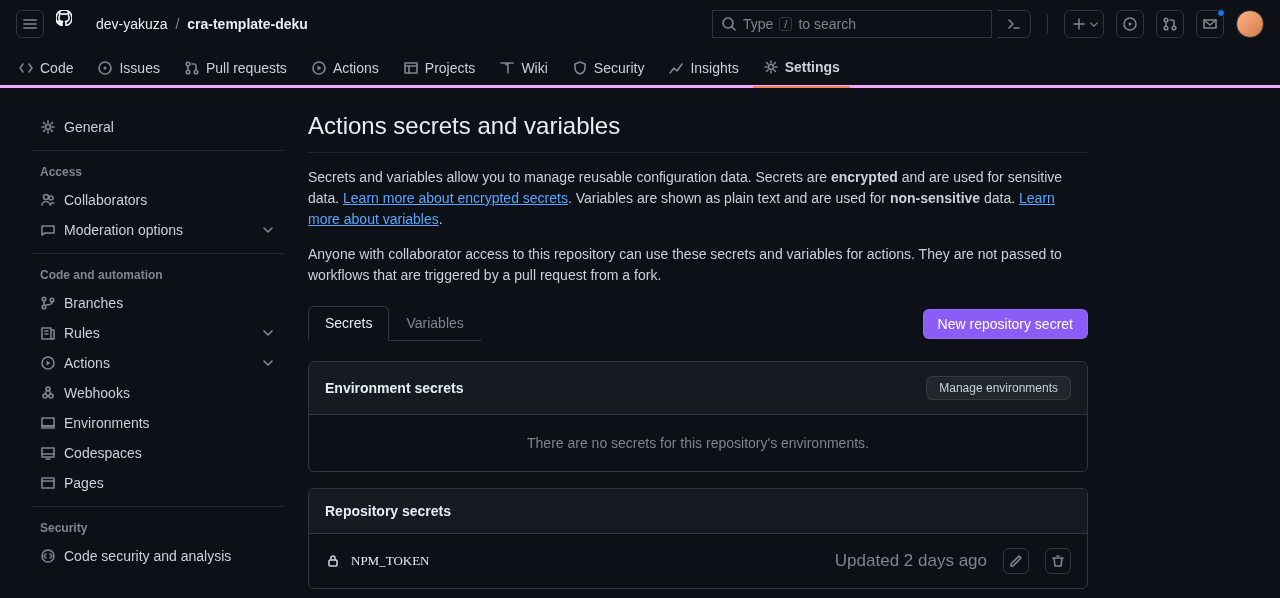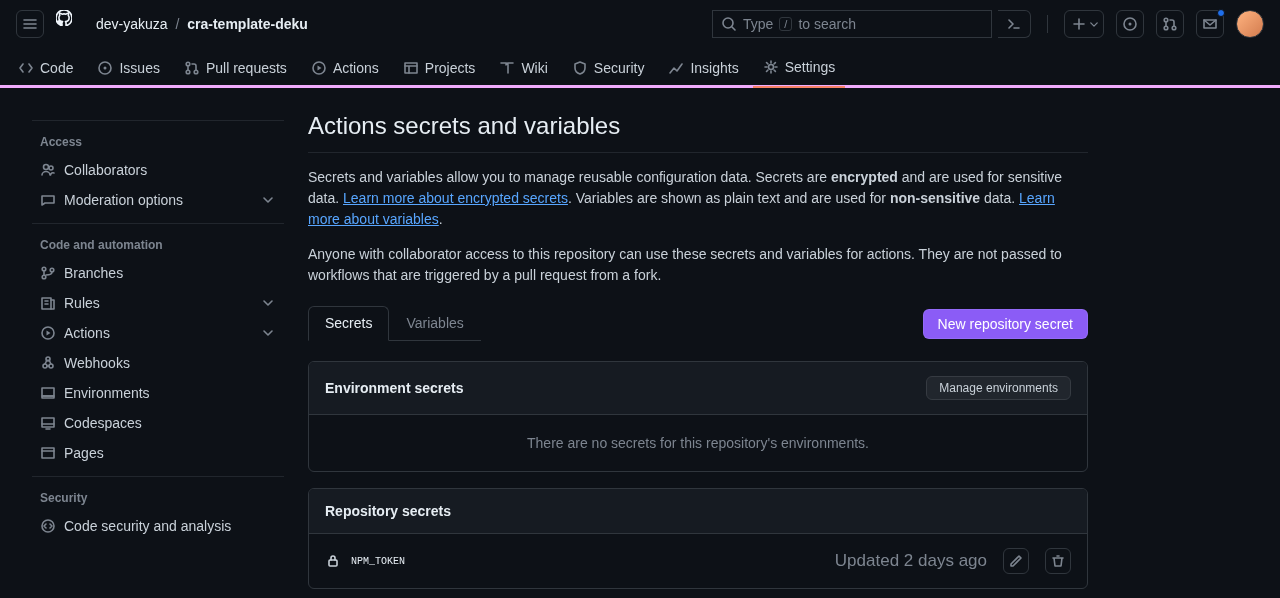--- a/index.html
+++ b/index.html
@@ -19,21 +19,21 @@
 .cmd{height:28px;border:1px solid #30363d;border-left:none;border-radius:0 6px 6px 0;margin-left:-6px;padding:0 8px;display:flex;align-items:center;color:#7d8590}
 .hdr-div{height:18px;width:1px;background:#30363d;margin:0 4px}
 .ibtn{width:28px;height:28px;border:1px solid #30363d;border-radius:6px;display:flex;align-items:center;justify-content:center;color:#7d8590;cursor:pointer;position:relative}
 .ibtn.add{width:40px;gap:3px}
 .ibtn .dot{position:absolute;top:-2px;right:-2px;width:8px;height:8px;border-radius:50%;background:#1f6feb;border:1px solid #0d1117}
 .avatar{width:28px;height:28px;border-radius:50%;background:linear-gradient(135deg,#ffb380,#d27b4e);border:1px solid #30363d}
 
 
 .rnav{display:flex;height:40px;padding:0 8px;border-bottom:3px solid #f0abfc;gap:4px}
 .rnav-item{display:flex;align-items:center;gap:6px;padding:0 10px;height:40px;color:#c9d1d9;cursor:pointer;font-size:14px}
-.rnav-item.sel{border-bottom:2px solid #f78166;font-weight:400}
+.rnav-item.sel{border-bottom:2px solid #f78166;font-weight:700}
 .rnav-item svg{color:#7d8590}
 .rnav-item.sel svg{color:#7d8590}
 
 
 .wrap{display:flex;padding:24px 32px 0 32px;gap:24px}
 .side{width:252px;flex-shrink:0}
 .main{flex:1;max-width:780px}
 .sitem{display:flex;align-items:center;gap:8px;height:30px;padding:0 8px;border-radius:6px;color:#c9d1d9;cursor:pointer;font-size:14px}
 .sitem svg{color:#7d8590;flex-shrink:0}
 .sitem .chev{margin-left:auto}
@@ -52,21 +52,21 @@
 .tab{padding:8px 16px;color:#7d8590;cursor:pointer;font-size:14px;border:1px solid transparent;border-radius:6px 6px 0 0}
 .tab.sel{color:#e6edf3;border:1px solid #30363d;border-bottom:1px solid #0d1117;margin-bottom:-1px;background:#0d1117}
 .btn-pri{margin-left:auto;background:#8b5cf6;color:#fff;border:1px solid rgba(240,246,252,.1);border-radius:6px;padding:6px 14px;font-size:14px;font-weight:500;cursor:pointer}
 
 .panel{border:1px solid #30363d;border-radius:6px;margin-bottom:16px;overflow:hidden}
 .phdr{display:flex;align-items:center;padding:14px 16px;background:#161b22;border-bottom:1px solid #30363d}
 .phdr .ttl{font-weight:600;color:#e6edf3}
 .btn-sec{background:#21262d;color:#c9d1d9;border:1px solid #363b42;border-radius:6px;padding:4px 12px;font-size:12px;cursor:pointer;margin-left:auto}
 .pempty{padding:20px;text-align:center;color:#7d8590}
 .prow{display:flex;align-items:center;padding:14px 16px;gap:10px}
-.prow .name{font-family:Liberation Mono, monospace;font-size:10px;color:#e6edf3}
+.prow .name{font-family:Liberation Serif, serif;font-size:13px;color:#e6edf3}
 .prow .meta{margin-left:auto;color:#7d8590;font-size:17px}
 .sq{width:26px;height:26px;border:1px solid #30363d;border-radius:6px;display:flex;align-items:center;justify-content:center;color:#7d8590;cursor:pointer;margin-left:6px}
 
 svg{width:16px;height:16px;fill:none;stroke:currentColor;stroke-width:1.6;stroke-linecap:round;stroke-linejoin:round}
 </style>
 </head>
 <body>
 
 <div class="hdr">
   <div class="menu-btn">
@@ -192,20 +192,27 @@
         <circle cx="8" cy="8" r="2.5"></circle>
         <path d="M8 2v2M8 12v2M3.5 3.5l1.4 1.4M11 11l1.4 1.4M2 8h2M12 8h2M3.5 12.5l1.4-1.4M11 5l1.4-1.4"></path>
       </svg>
       <span>Settings</span>
     </div>
 </div>
 
 <div class="wrap">
 
   <div class="side">
+    <div class="sitem">
+        <svg viewBox="0 0 16 16">
+          <circle cx="8" cy="8" r="2.5"></circle>
+          <path d="M8 2v2M8 12v2M3.5 3.5l1.4 1.4M11 11l1.4 1.4M2 8h2M12 8h2M3.5 12.5l1.4-1.4M11 5l1.4-1.4"></path>
+        </svg>
+        <span>General</span>
+      </div>
     <div class="sdiv"></div>
     <div class="shdr">Access</div>
     <div class="sitem">
         <svg viewBox="0 0 16 16">
           <circle cx="6" cy="5" r="2.5"></circle>
           <circle cx="11" cy="6" r="2"></circle>
           <path d="M2 13c0-2 2-3.5 4-3.5s4 1.5 4 3.5M10.5 13c.5-2 2-2.5 3.5-2"></path>
         </svg>
         <span>Collaborators</span>
       </div>

